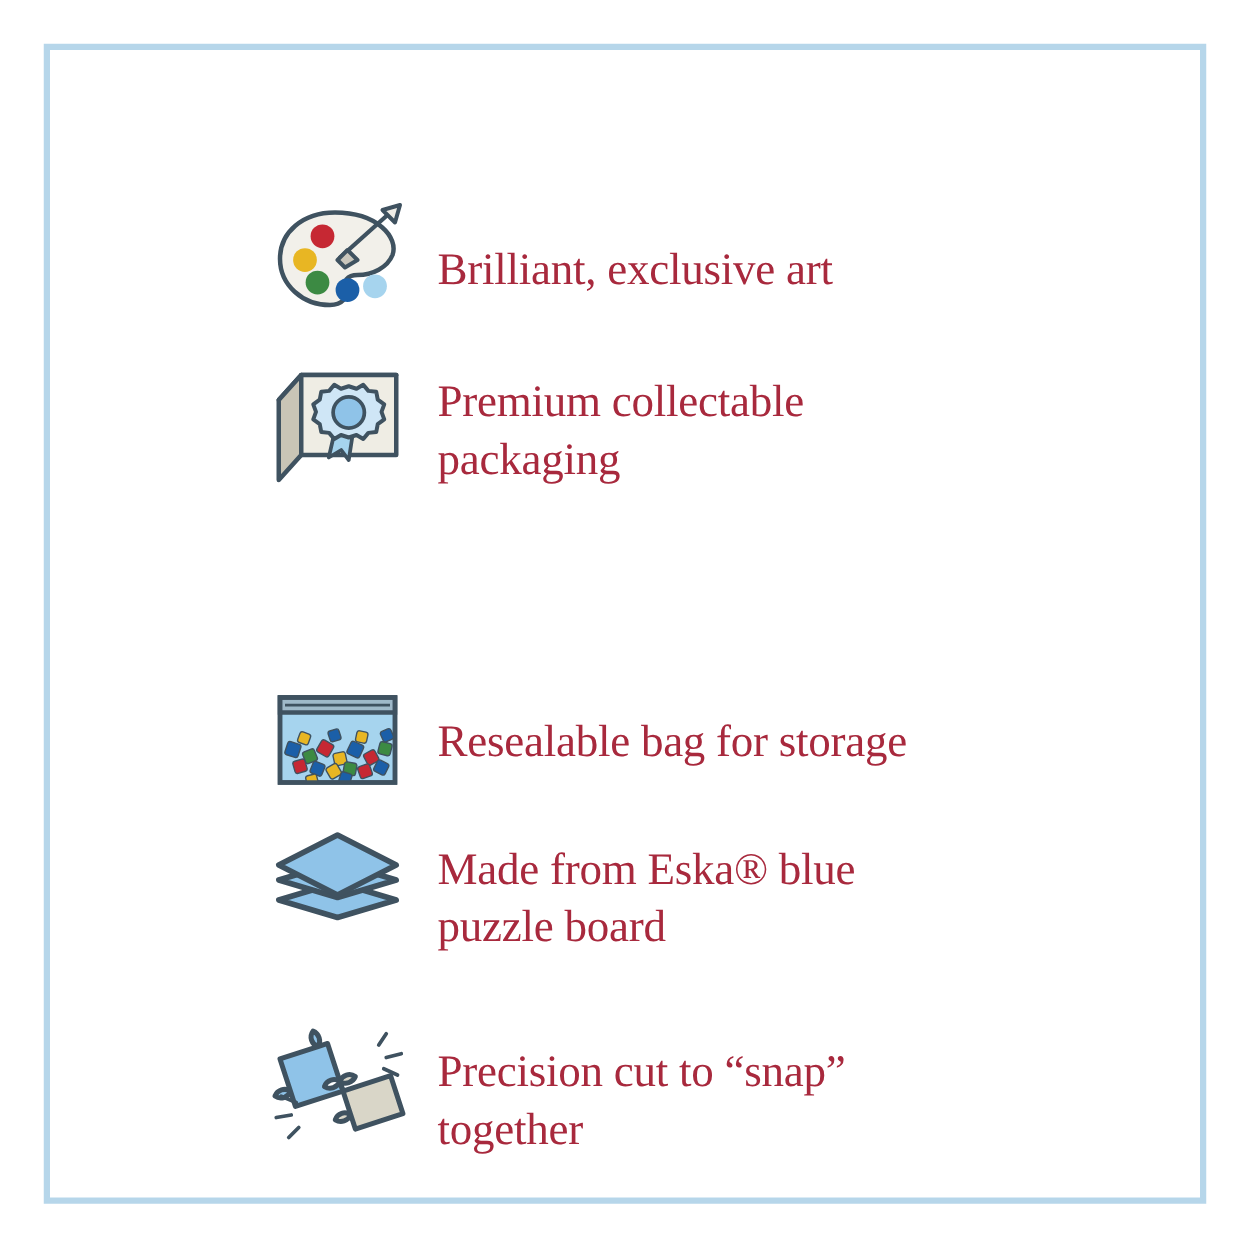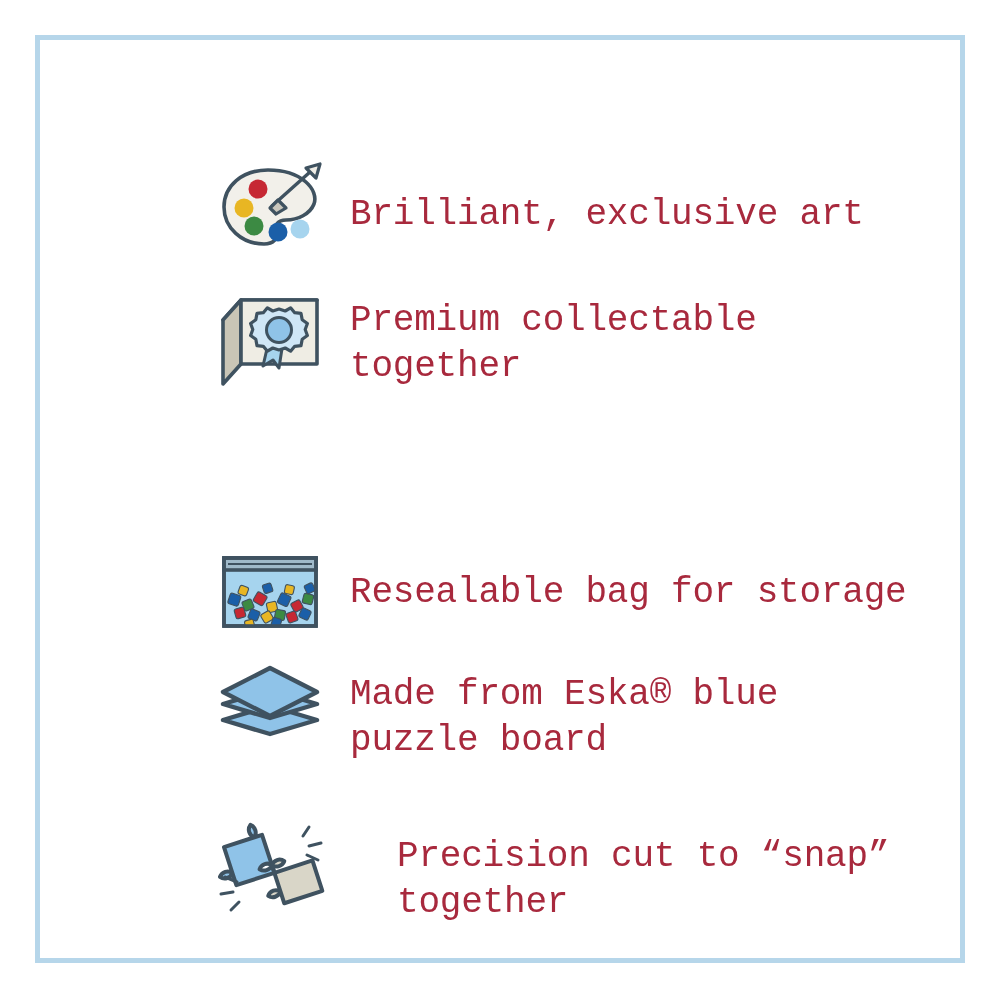--- a/index.html
+++ b/index.html
@@ -50,35 +50,35 @@
     align-items: center;
     justify-content: center;
   }
   .icon-cell svg {
     display: block;
   }
   .label-cell {
     flex: 1 1 auto;
     padding-left: 10px;
     color: #A8293D;
-    font-family: Liberation Mono, monospace;
+    font-family: Liberation Serif, serif;
     font-size: 36px;
     line-height: 1.28;
     letter-spacing: -0.2px;
     font-weight: 400;
     white-space: pre-line;
   }
 
   
   .row-0 { top: 30px; }
   .row-1 { top: 160px; }
   .row-2 { top: 305px; }
   .row-3 { top: 418px; }
   .row-4 { top: 530px; }
-  .row-5 { top: 682px; gap: 47px; }
+  .row-5 { top: 682px; }
 
   .row-0 .label-cell { padding-top: 30px; }
   .row-1 .label-cell { padding-top: 6px; }
   .row-2 .label-cell { padding-top: 20px; }
   .row-3 .label-cell { padding-top: 20px; }
   .row-4 .label-cell { padding-top: 10px; }
   .row-5 .label-cell { padding-top: 20px; }
 </style>
 </head>
 <body>
@@ -120,21 +120,21 @@
 
             <path d="M64 17
                      l6.2 2.0 5.4 -3.2 4.1 4.9 6.3 0.7 1.2 6.3 5.2 3.8 -2.2 6.0 2.2 6.0
                      -5.2 3.8 -1.2 6.3 -6.3 0.7 -4.1 4.9 -5.4 -3.2 -6.2 2.0 -6.2 -2.0
                      -5.4 3.2 -4.1 -4.9 -6.3 -0.7 -1.2 -6.3 -5.2 -3.8 2.2 -6.0 -2.2 -6.0
                      5.2 -3.8 1.2 -6.3 6.3 -0.7 4.1 -4.9 5.4 3.2 Z" fill="#CFE6F6" stroke="#3F5260" stroke-width="3.2" stroke-linejoin="round"></path>
             <circle cx="64" cy="38" r="12.5" fill="#8FC3E8" stroke="#3F5260" stroke-width="3"></circle>
           </svg>
         </div>
         <div class="label-cell">Premium collectable
-together</div>
+packaging</div>
       </div>
 
 
       <div class="feature-row row-4">
         <div class="icon-cell">
           <svg width="106" height="78" viewBox="0 0 106 78">
             <path d="M53 44 L6 58 L53 72 L100 58 Z" fill="#8FC3E8" stroke="#3F5260" stroke-width="4.4" stroke-linejoin="round"></path>
             <path d="M53 28 L6 42 L53 56 L100 42 Z" fill="#8FC3E8" stroke="#3F5260" stroke-width="4.4" stroke-linejoin="round"></path>
             <path d="M53 6 L6 30 L53 54 L100 30 Z" fill="#8FC3E8" stroke="#3F5260" stroke-width="4.4" stroke-linejoin="round"></path>
           </svg>

